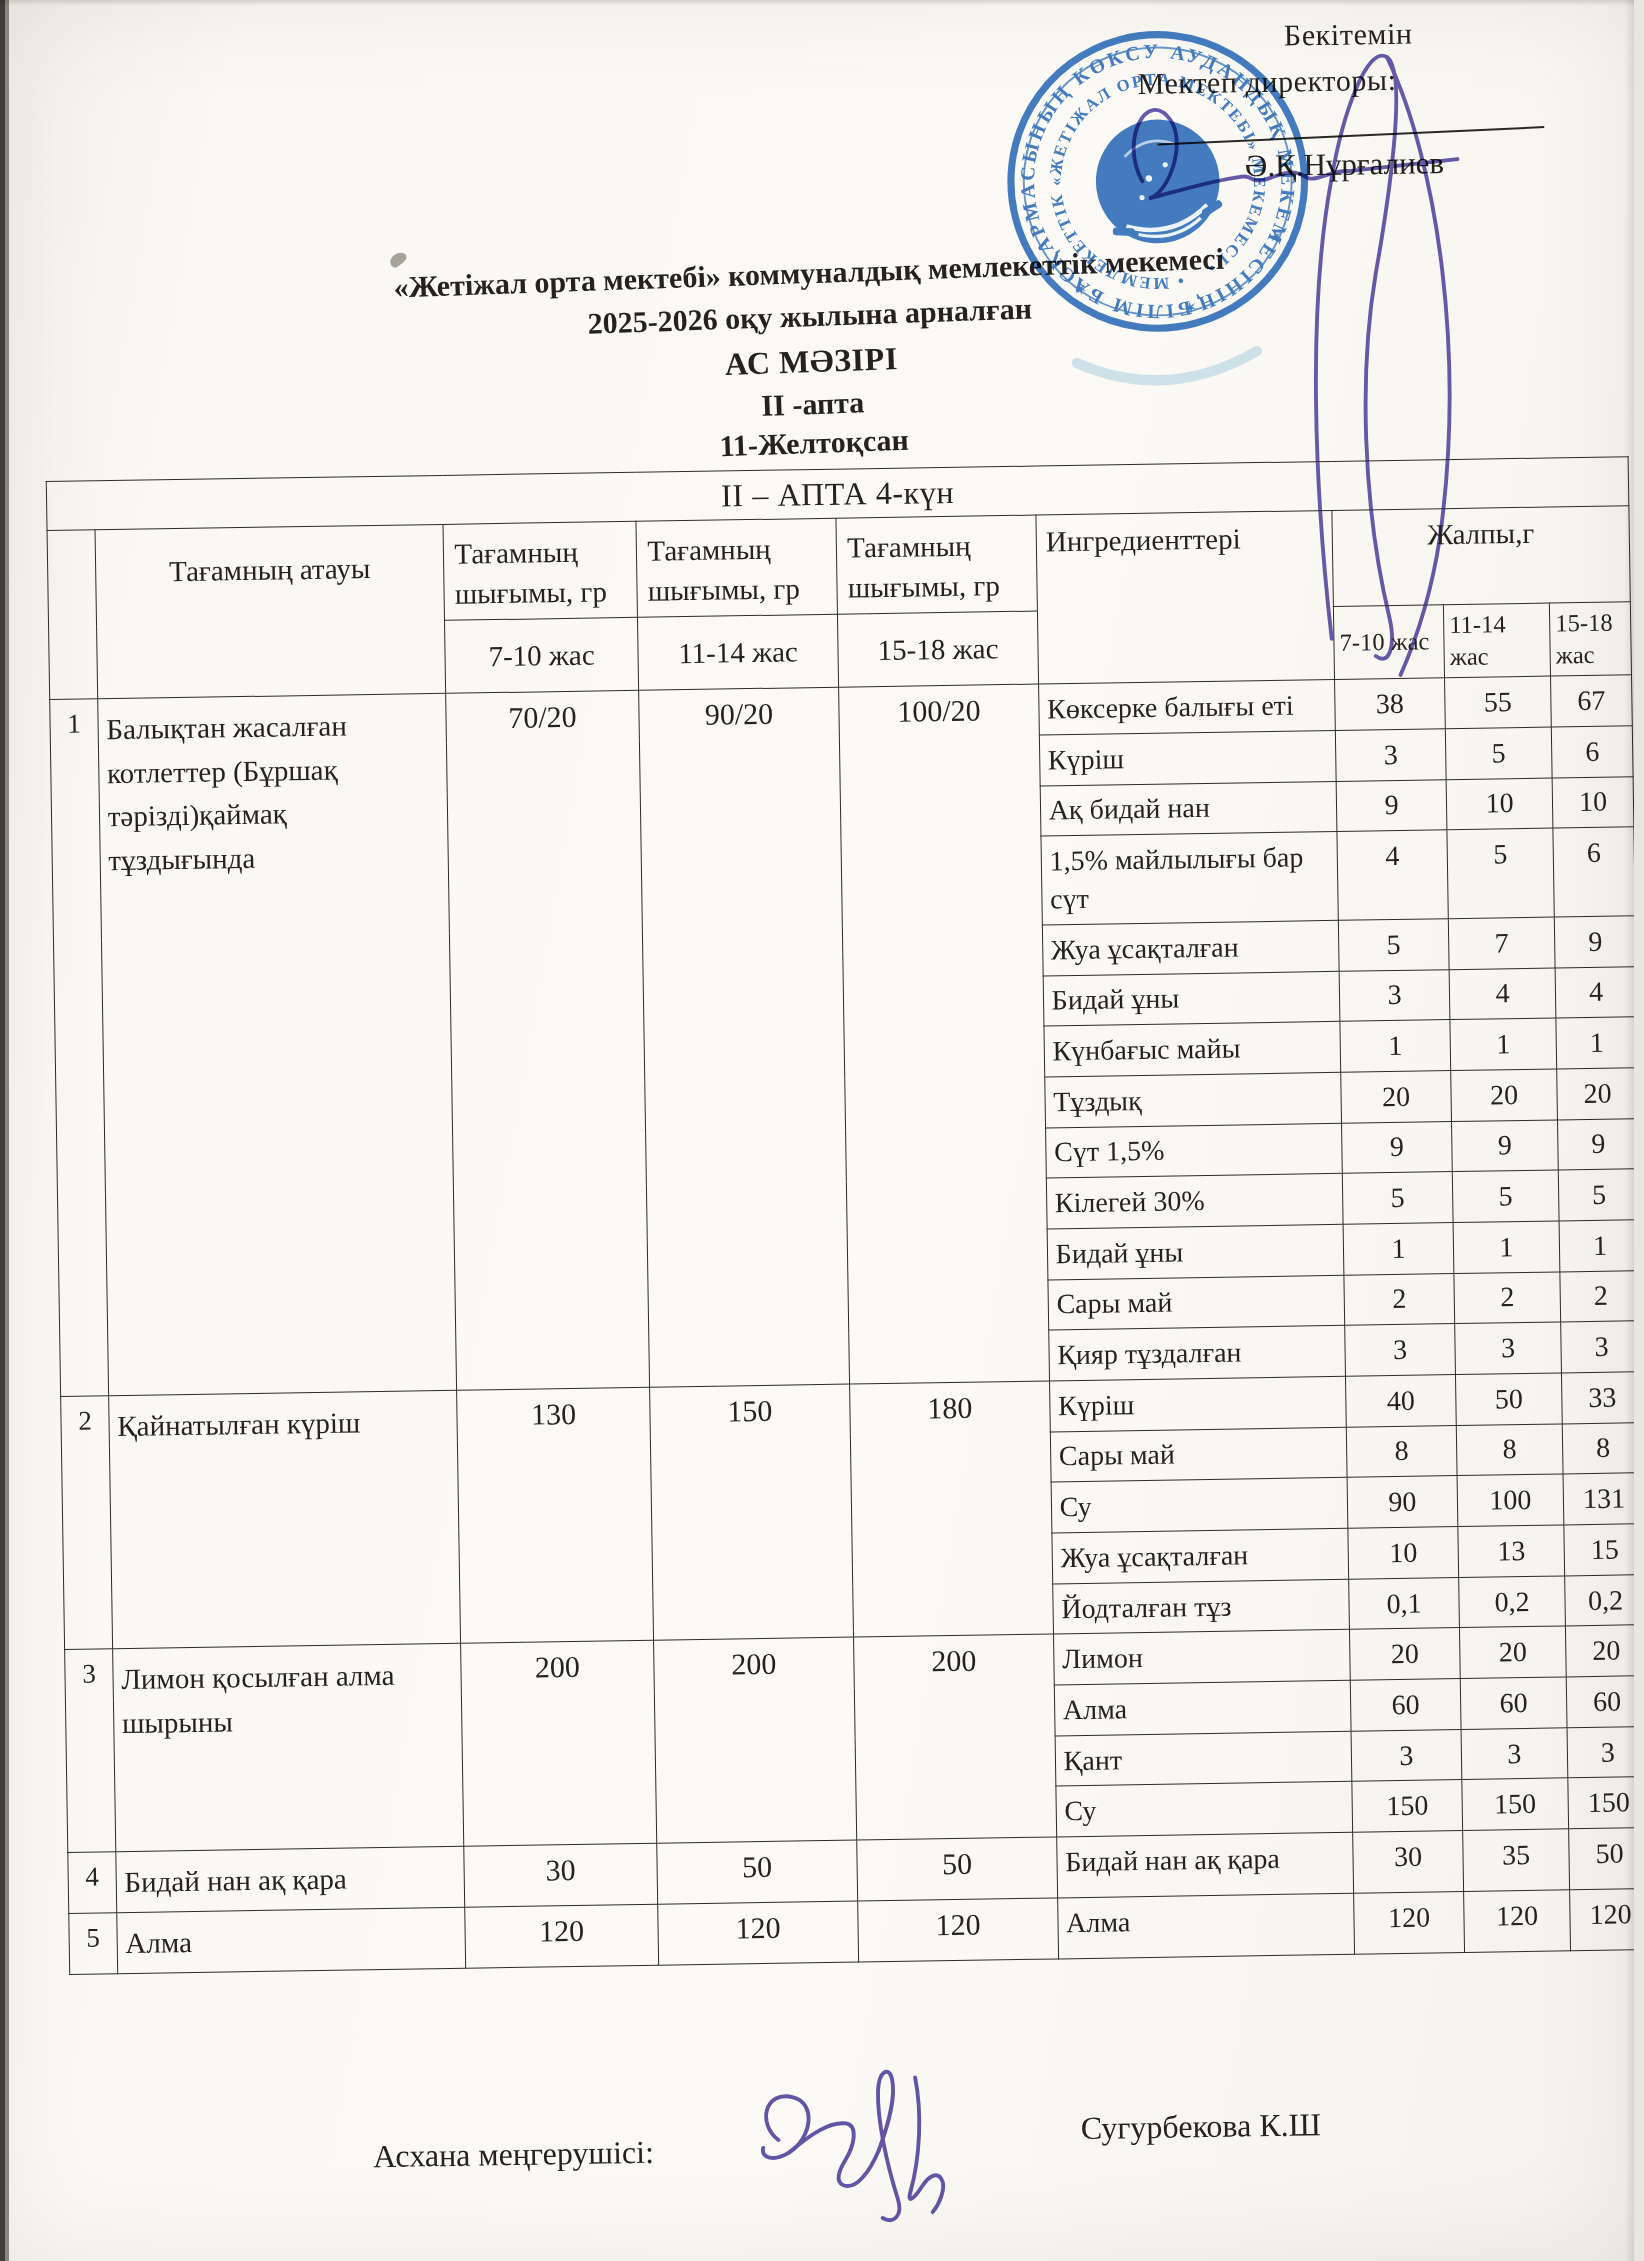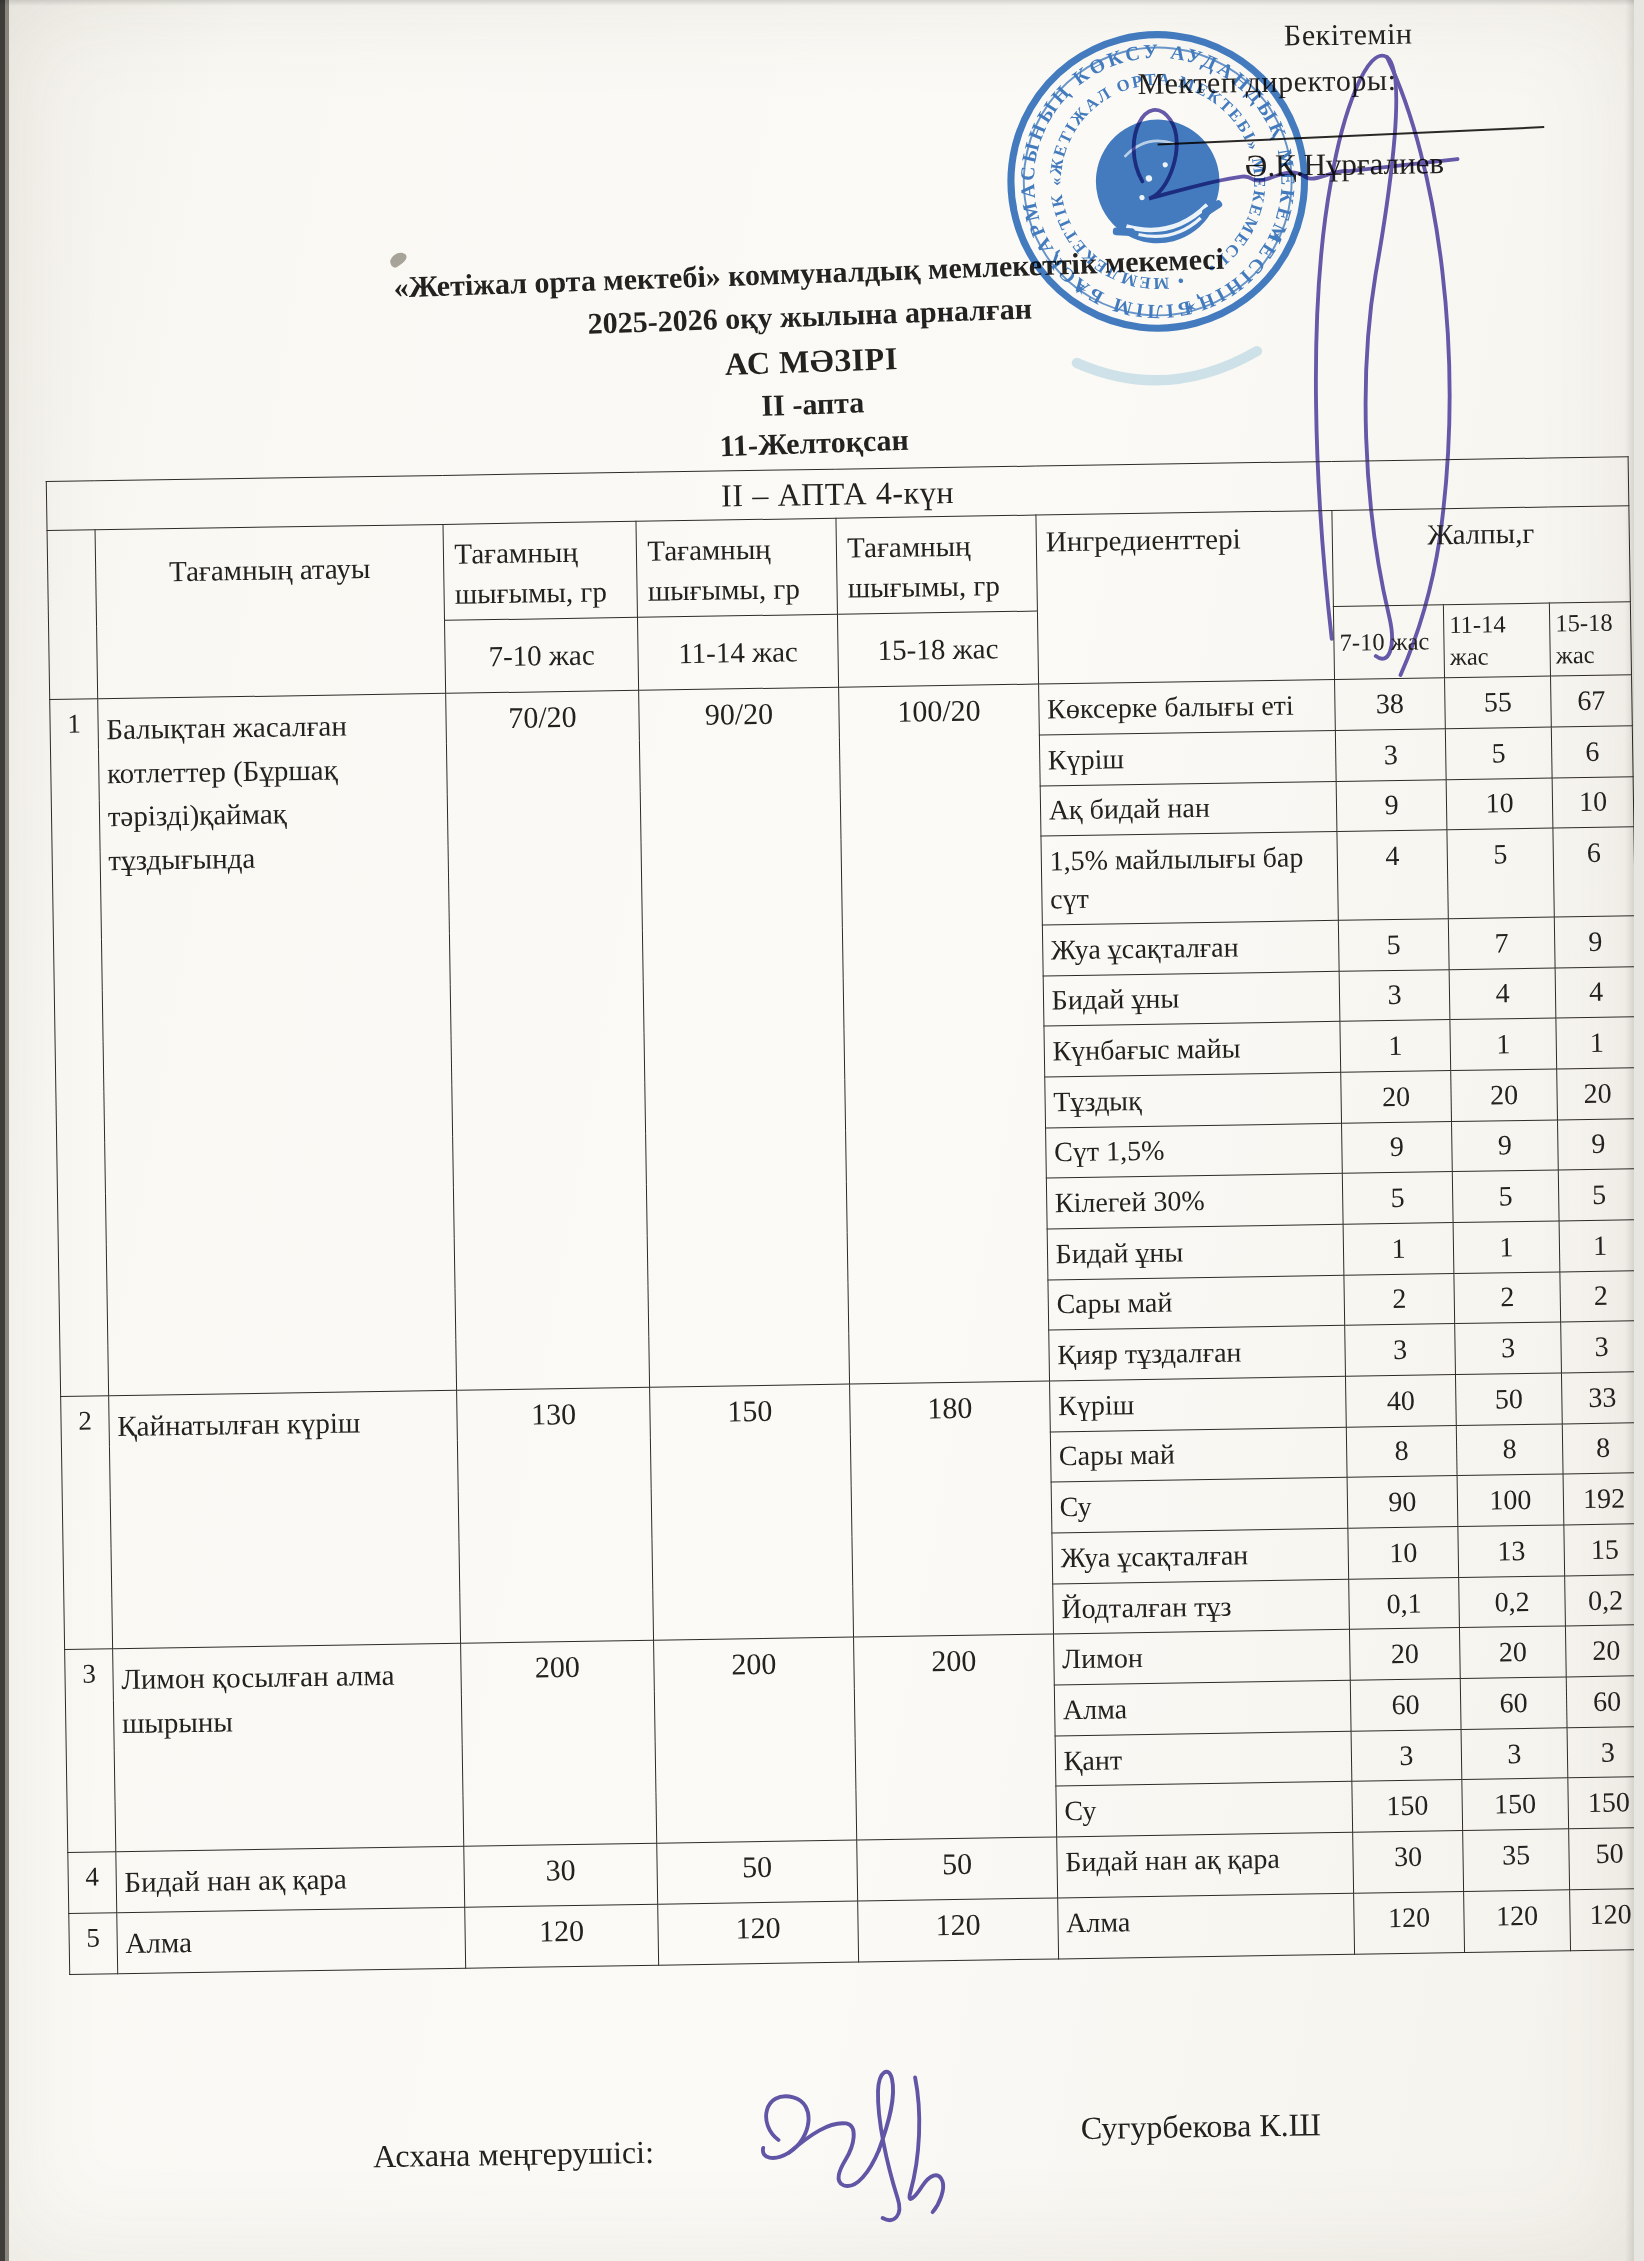--- a/index.html
+++ b/index.html
@@ -257,21 +257,21 @@
           <tr>
             <td class="c-ing">Сары май</td>
             <td class="c-val">8</td>
             <td class="c-val">8</td>
             <td class="c-val">8</td>
           </tr>
           <tr>
             <td class="c-ing">Су</td>
             <td class="c-val">90</td>
             <td class="c-val">100</td>
-            <td class="c-val">192</td>
+            <td class="c-val">131</td>
           </tr>
           <tr>
             <td class="c-ing">Жуа ұсақталған</td>
             <td class="c-val">10</td>
             <td class="c-val">13</td>
             <td class="c-val">15</td>
           </tr>
           <tr>
             <td class="c-ing">Йодталған тұз</td>
             <td class="c-val">0,1</td>

